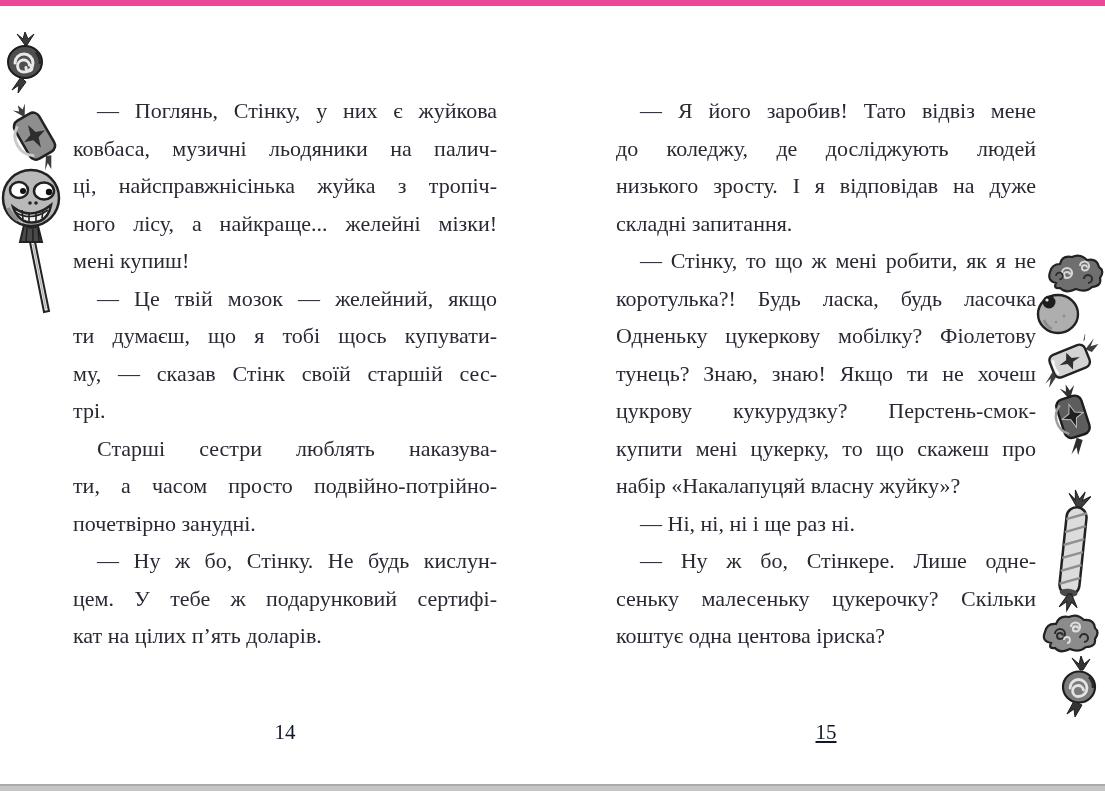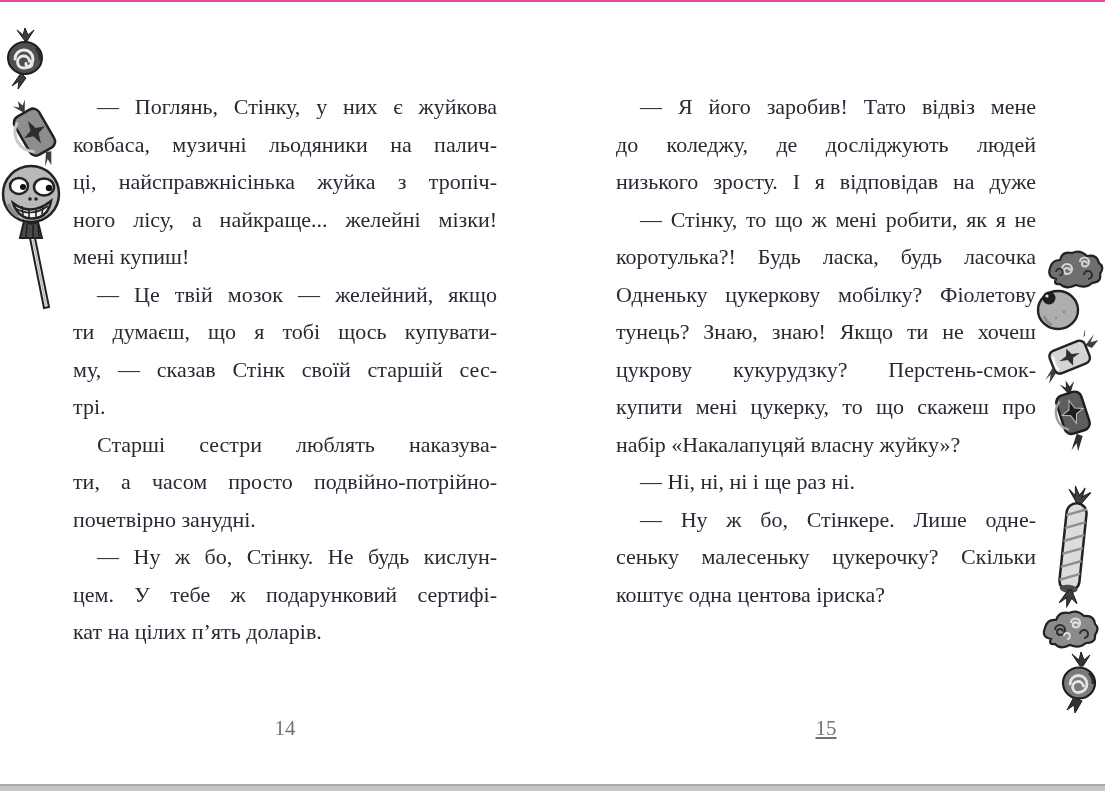--- a/index.html
+++ b/index.html
@@ -2,41 +2,41 @@
 <html><head>
 <meta charset="utf-8">
 <style>
   html,body{margin:0;padding:0;}
   body{
     width:1105px;height:791px;
     background:#ffffff;
     font-family:"Liberation Serif","DejaVu Serif",serif;
     position:relative;overflow:hidden;
   }
-  .spread{position:absolute;inset:0;border-top:2px solid #ec4899;}
+  .spread{position:absolute;inset:0;border-top:6px solid #ec4899;}
   .page-column{
     position:absolute;top:86px;
     color:#2b2733;
     font-size:22px;
   }
   .page-column.left{left:73px;width:424px;}
   .page-column.right{left:616px;width:420px;}
   .line{
     height:37.5px;
     line-height:37.5px;
     text-align:justify;
     text-align-last:justify;
     overflow:hidden;
   }
   .line.first{text-indent:24px;}
   .line.last{text-align-last:left;}
   .page-number{
     position:absolute;top:714px;
     text-align:center;
-    font-size:21px;color:#737373;
+    font-size:21px;color:#0f172a;
   }
   .page-number.left{left:73px;width:424px;}
   .page-number.right{left:616px;width:420px;text-decoration:underline;}
   .bottom-bar{
     position:absolute;left:0;right:0;bottom:0;
     height:5px;background:#c6c6c6;border-top:2px solid #aaaaaa;
   }
   .illus{position:absolute;}
 </style>
 </head>
@@ -58,20 +58,21 @@
       <div class="line">ти, а часом просто подвійно-потрійно-</div>
       <div class="line last">почетвірно занудні.</div>
       <div class="line first">— Ну ж бо, Стінку. Не будь кислун-</div>
       <div class="line">цем. У тебе ж подарунковий сертифі-</div>
       <div class="line last">кат на цілих п’ять доларів.</div>
     </div>
   <div class="page-column right">
       <div class="line first">— Я його заробив! Тато відвіз мене</div>
       <div class="line">до коледжу, де досліджують людей</div>
       <div class="line">низького зросту. І я відповідав на дуже</div>
+      <div class="line last">складні запитання.</div>
       <div class="line first">— Стінку, то що ж мені робити, як я не</div>
       <div class="line">коротулька?! Будь ласка, будь ласочка</div>
       <div class="line">Одненьку цукеркову мобілку? Фіолетову</div>
       <div class="line">тунець? Знаю, знаю! Якщо ти не хочеш</div>
       <div class="line">цукрову кукурудзку? Перстень-смок-</div>
       <div class="line">купити мені цукерку, то що скажеш про</div>
       <div class="line last">набір «Накалапуцяй власну жуйку»?</div>
       <div class="line first last">— Ні, ні, ні і ще раз ні.</div>
       <div class="line first">— Ну ж бо, Стінкере. Лише одне-</div>
       <div class="line">сеньку малесеньку цукерочку? Скільки</div>

